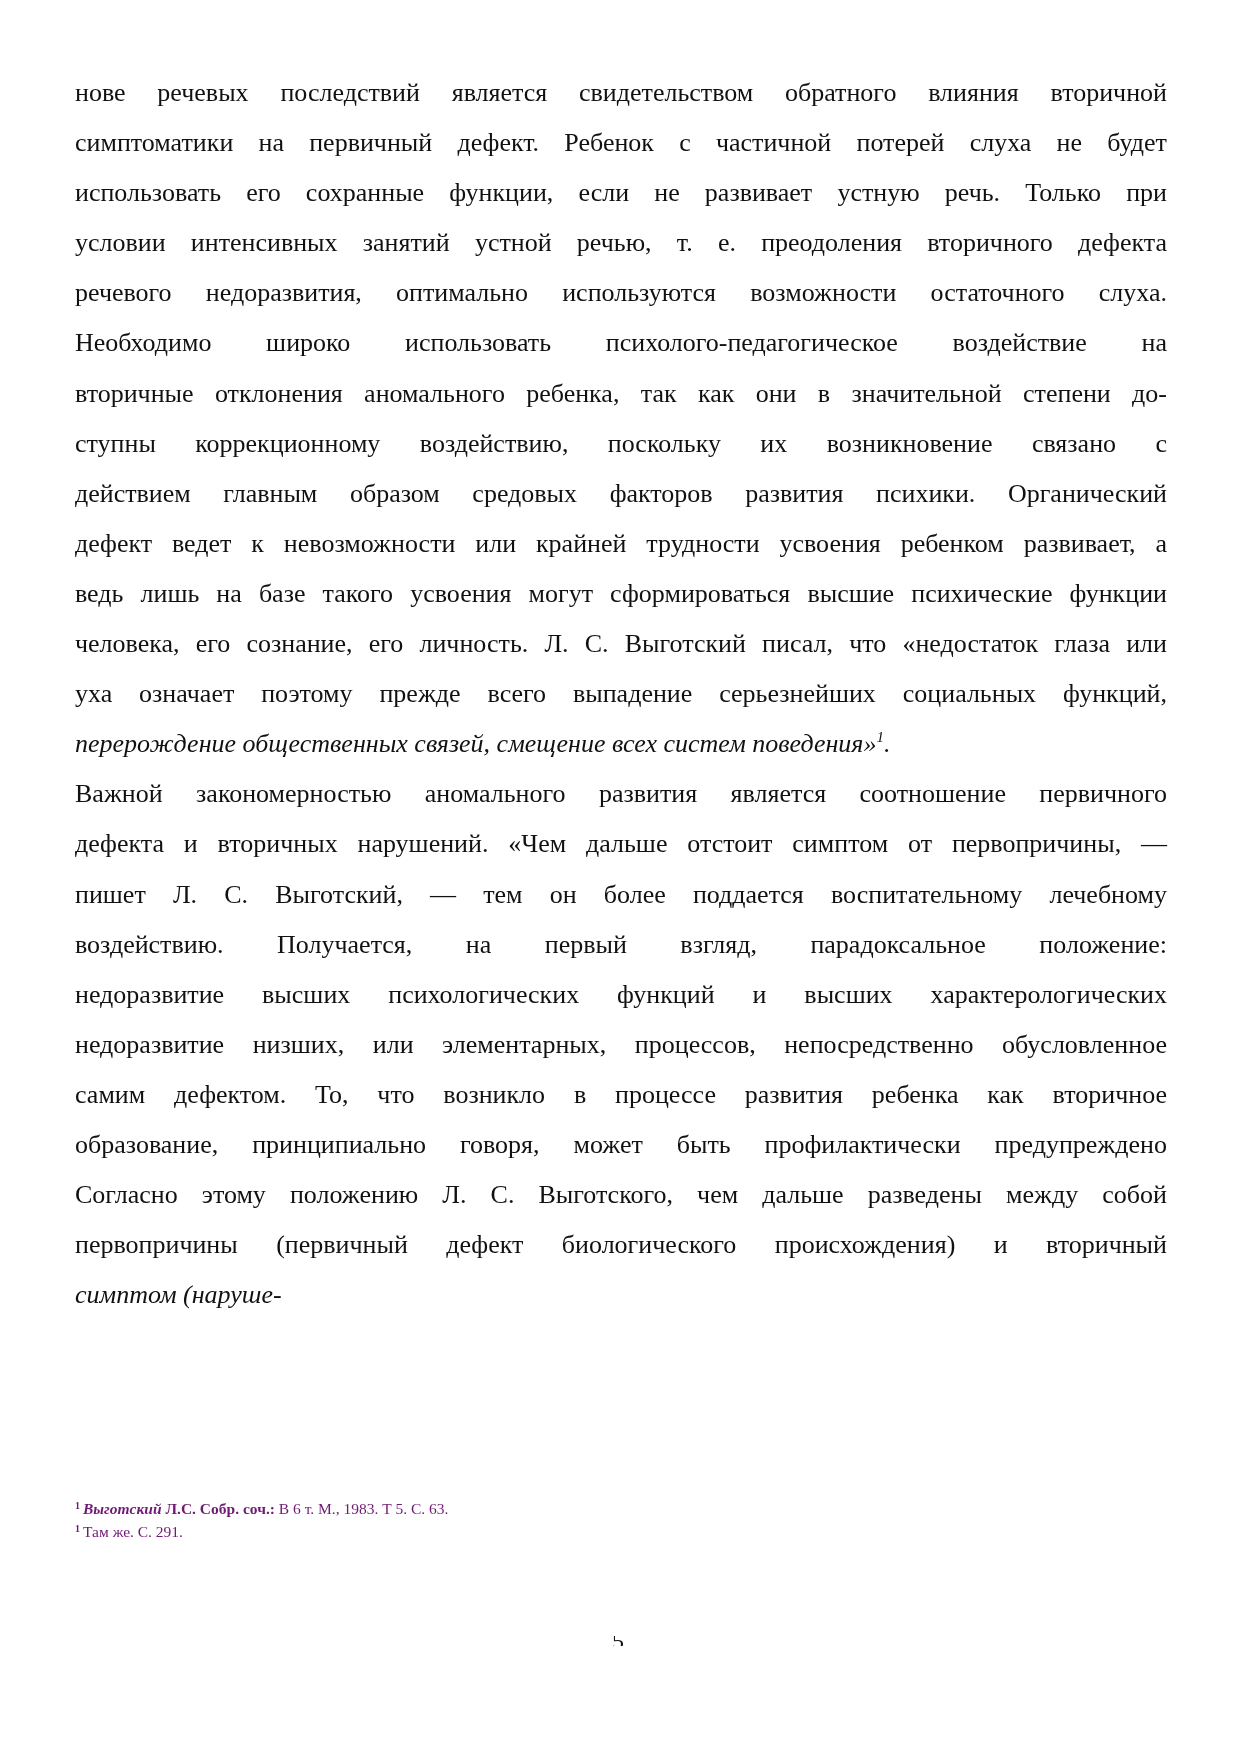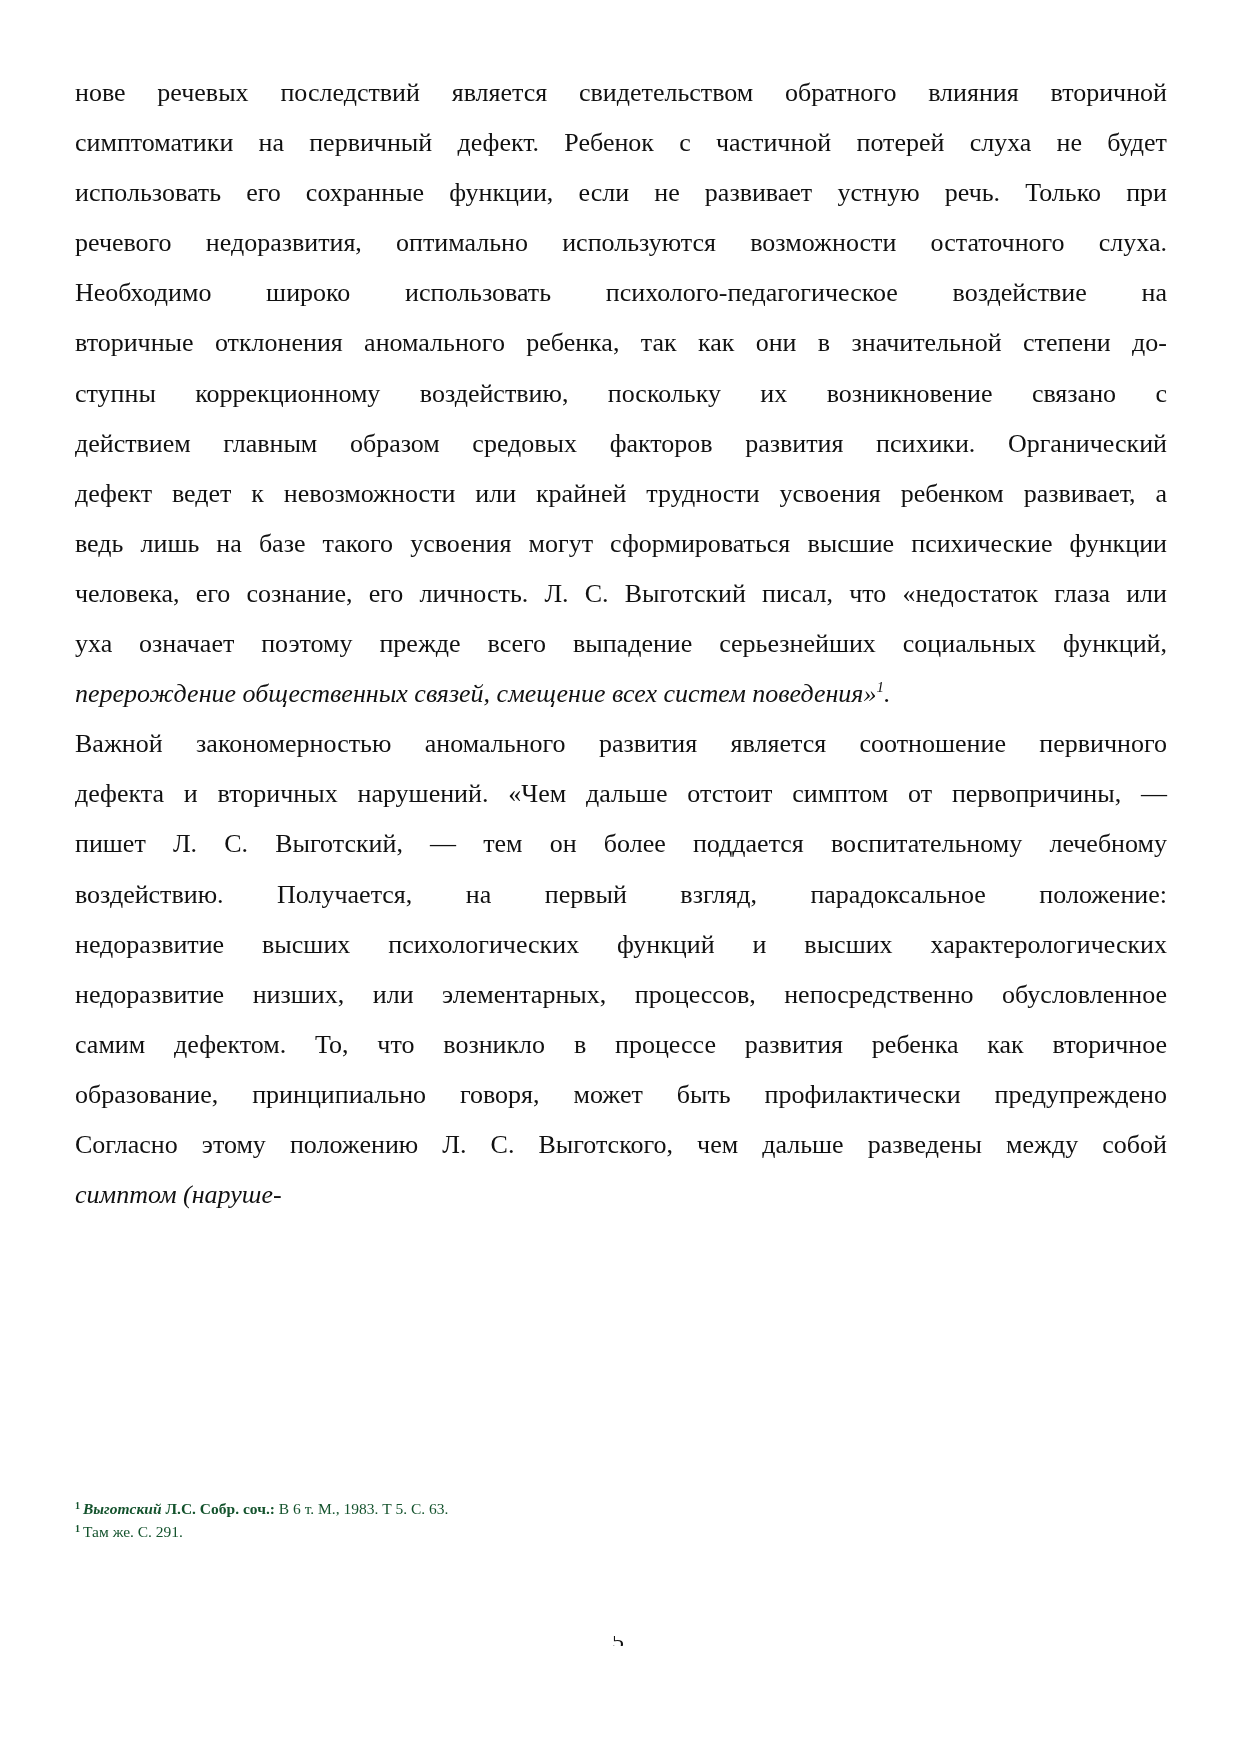--- a/index.html
+++ b/index.html
@@ -13,58 +13,60 @@
     line-height: 50.1px;
   }
   .line {
     display: block; white-space: nowrap; text-align: justify; text-align-last: justify;
     height: 50.1px; overflow: visible;
   }
   .line.last { text-align-last: left; font-style: italic; }
   sup { font-size: 15px; line-height: 0; vertical-align: 10px; }
   .footnotes {
     position: absolute; left: 75px; top: 1496px; width: 900px;
-    font-family: "Liberation Serif", serif; font-size: 15.5px; color: #14532d; line-height: 20px;
+    font-family: "Liberation Serif", serif; font-size: 15.5px; color: #701a75; line-height: 20px;
   }
   .fn { display: block; white-space: nowrap; }
   .fn .mark { font-size: 10px; vertical-align: 5px; font-weight: bold; margin-right: 3px; }
   .fn b i { font-weight: bold; }
   .page-number {
     position: absolute; left: 612px; top: 1636px;
     font-family: "Liberation Serif", serif; font-size: 24px; color: #111;
     height: 10px; overflow: hidden; line-height: 10px;
   }
 </style>
 </head>
 <body>
 
 <div class="page">
   <div class="body-text" id="body-text">
       <span class="line"><span>нове речевых последствий является свидетельством обратного влияния вторичной</span></span>
       <span class="line"><span>симптоматики на первичный дефект. Ребенок с частичной потерей слуха не будет</span></span>
       <span class="line"><span>использовать его сохранные функции, если не развивает устную речь. Только при</span></span>
+      <span class="line"><span>условии интенсивных занятий устной речью, т. е. преодоления вторичного дефекта</span></span>
       <span class="line"><span>речевого недоразвития, оптимально используются возможности остаточного слуха.</span></span>
       <span class="line"><span>Необходимо широко использовать психолого-педагогическое воздействие на</span></span>
       <span class="line"><span>вторичные отклонения аномального ребенка, так как они в значительной степени до-</span></span>
       <span class="line"><span>ступны коррекционному воздействию, поскольку их возникновение связано с</span></span>
       <span class="line"><span>действием главным образом средовых факторов развития психики. Органический</span></span>
       <span class="line"><span>дефект ведет к невозможности или крайней трудности усвоения ребенком развивает, а</span></span>
       <span class="line"><span>ведь лишь на базе такого усвоения могут сформироваться высшие психические функции</span></span>
       <span class="line"><span>человека, его сознание, его личность. Л. С. Выготский писал, что «недостаток глаза или</span></span>
       <span class="line"><span>уха означает поэтому прежде всего выпадение серьезнейших социальных функций,</span></span>
       <span class="line last"><span>перерождение общественных связей, смещение всех систем поведения»</span><sup>1</sup><span>.</span></span>
       <span class="line"><span>Важной закономерностью аномального развития является соотношение первичного</span></span>
       <span class="line"><span>дефекта и вторичных нарушений. «Чем дальше отстоит симптом от первопричины, —</span></span>
       <span class="line"><span>пишет Л. С. Выготский, — тем он более поддается воспитательному лечебному</span></span>
       <span class="line"><span>воздействию. Получается, на первый взгляд, парадоксальное положение:</span></span>
       <span class="line"><span>недоразвитие высших психологических функций и высших характерологических</span></span>
       <span class="line"><span>недоразвитие низших, или элементарных, процессов, непосредственно обусловленное</span></span>
       <span class="line"><span>самим дефектом. То, что возникло в процессе развития ребенка как вторичное</span></span>
       <span class="line"><span>образование, принципиально говоря, может быть профилактически предупреждено</span></span>
       <span class="line"><span>Согласно этому положению Л. С. Выготского, чем дальше разведены между собой</span></span>
+      <span class="line"><span>первопричины (первичный дефект биологического происхождения) и вторичный</span></span>
       <span class="line last"><span>симптом (наруше-</span></span>
     </div>
 
   <div class="footnotes" id="footnotes">
       <span class="fn"><span class="mark">1</span><b><i>Выготский</i></b><b> Л.С. Собр. соч.:</b><span> В 6 т. М., 1983. Т 5. С. 63.</span></span>
       <span class="fn"><span class="mark">1</span><span>Там же. С. 291.</span></span>
     </div>
 
   <div class="page-number">5</div>
 </div>

